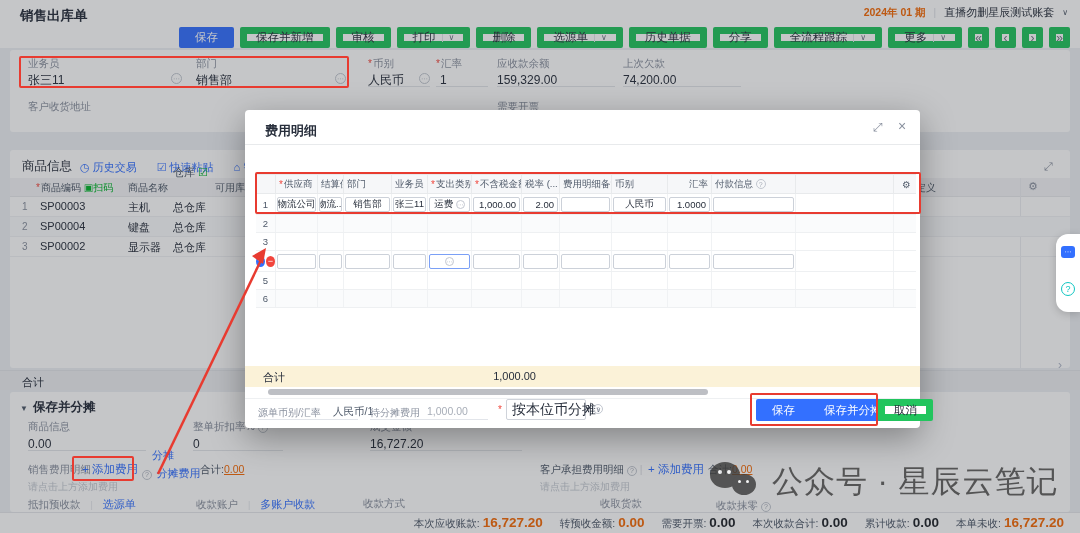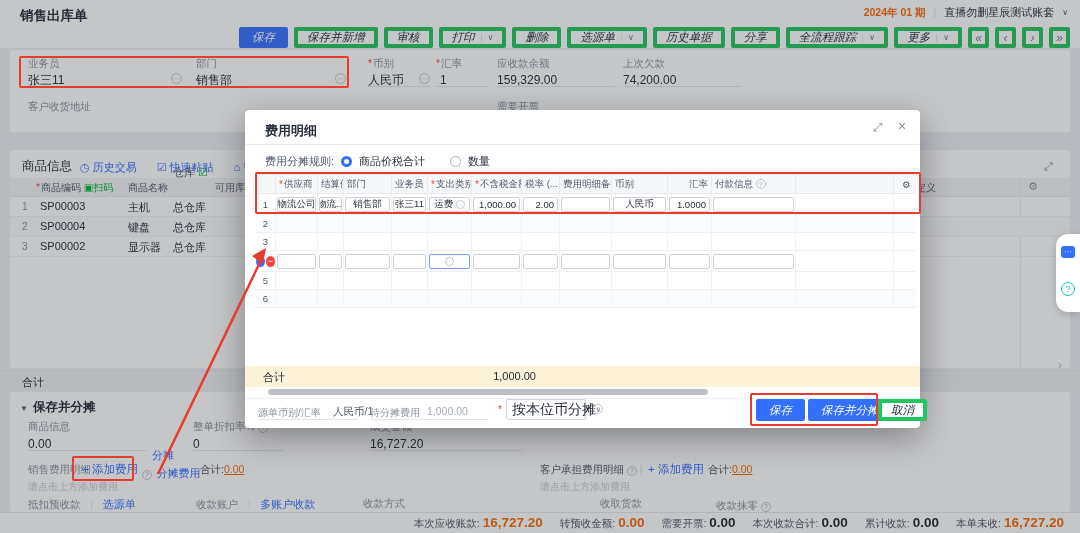--- a/index.html
+++ b/index.html
@@ -5,21 +5,21 @@
   *{margin:0;padding:0;box-sizing:border-box;font-family:"Liberation Sans","DejaVu Sans",sans-serif;}
   html,body{background:#e9ebef;}
   .stage{position:relative;width:1080px;height:533px;background:#eef0f4;overflow:hidden;}
   .abs{position:absolute;}
   .card{position:absolute;background:#fff;border-radius:3px;}
   .lbl{font-size:10.5px;color:#8a919f;white-space:nowrap;}
   .val{font-size:12px;color:#272e3b;white-space:nowrap;}
   .uline{border-bottom:1px solid #e2e5ea;}
   .link{color:#3370ff;font-size:11px;white-space:nowrap;cursor:pointer;text-decoration:none;}
   .star{color:#f0483e;margin-right:1px;font-size:10px;}
-  .btn{display:inline-flex;align-items:center;justify-content:center;height:21px;padding:0 9px;border:4px solid #22c55e;border-radius:2px;background:#fff;font-size:11.5px;color:#272e3b;white-space:nowrap;cursor:pointer;font-style:italic;}
+  .btn{display:inline-flex;align-items:center;justify-content:center;height:21px;padding:0 9px;border:7px solid #22c55e;border-radius:2px;background:#fff;font-size:11.5px;color:#272e3b;white-space:nowrap;cursor:pointer;}
   .btn .caret{font-size:8px;color:#6b7280;margin-left:6px;padding-left:6px;border-left:1px solid #e2e5ea;line-height:1;}
   .btn-primary{background:#3370ff;border-color:#3370ff;color:#fff;}
   .pager{width:21px;padding:0;color:#6b7280;font-size:12px;}
   .lookup{display:inline-flex;align-items:center;justify-content:center;width:11px;height:11px;border:1px solid #c2c7d0;border-radius:50%;color:#a7adb8;font-size:7px;line-height:1;background:#fff;}
   .qicon{display:inline-flex;align-items:center;justify-content:center;width:10px;height:10px;border:1px solid #c2c7d0;border-radius:50%;color:#a7adb8;font-size:7px;line-height:1;}
   .sb-item{display:flex;align-items:baseline;gap:3px;}
   .sb-lbl{font-size:10.5px;color:#4e5969;white-space:nowrap;}
   .sb-val{font-size:13.5px;font-weight:600;white-space:nowrap;}
   .sb-val.is-orange{color:#f56a07;}
   .sb-val.is-dark{color:#1f2329;}
@@ -226,27 +226,20 @@
   </div>
   <div class="abs" style="left:1058px;top:358px;z-index:6;color:#8a919f;font-size:12px;">›</div>
 
   <div class="abs" style="left:245px;top:110px;width:675px;height:318px;background:#fff;border-radius:4px;box-shadow:0 10px 34px rgba(0,0,0,.35);z-index:10;">
 
     <div class="abs" style="left:20px;top:12px;font-size:13px;font-weight:600;color:#272e3b;">费用明细</div>
     <span class="abs" style="left:628px;top:10px;color:#8a919f;font-size:12px;">⤢</span>
     <span class="abs" style="left:653px;top:8px;color:#8a919f;font-size:14px;">×</span>
     <div class="abs" style="left:0;top:34px;width:675px;height:1px;background:#e8eaec;"></div>
 
-    <div class="abs" style="left:20px;top:44px;display:flex;align-items:center;gap:7px;">
-      <span style="font-size:11px;color:#4e5969;">费用分摊规则:</span>
-      <span class="radio on"></span>
-      <span style="font-size:11px;color:#272e3b;">商品价税合计</span>
-      <span class="radio off" style="margin-left:18px;"></span>
-      <span style="font-size:11px;color:#272e3b;">数量</span>
-    </div>
 
     <div class="abs mhead" style="left:11px;top:64px;width:660px;">
       <div class="mhc" style="width:20px;"></div>
       <div class="mhc" style="width:42px;">
           <span class="star">*</span>
           <span>供应商</span>
         </div>
       <div class="mhc" style="width:26px;">
           <span>结算供...</span>
         </div>
@@ -459,14 +452,25 @@
 
   <div class="ann" style="left:19px;top:56px;width:330px;height:32px;"></div>
   <div class="ann" style="left:255px;top:172px;width:666px;height:42px;"></div>
   <div class="ann" style="left:750px;top:393px;width:128px;height:33px;"></div>
   <div class="ann" style="left:72px;top:456px;width:62px;height:25px;"></div>
   <svg class="abs" style="left:0;top:0;z-index:40;pointer-events:none;" width="1080" height="533">
     <line x1="158" y1="474" x2="263" y2="256" stroke="#e83b30" stroke-width="2.5"></line>
     <polygon points="266,248 263,264 252,256" fill="#e83b30"></polygon>
   </svg>
 
+  <div class="abs" style="left:710px;top:460px;z-index:30;display:flex;align-items:center;gap:10px;opacity:.82;">
+    <div style="position:relative;width:52px;height:44px;">
+      <div style="position:absolute;left:0;top:2px;width:30px;height:26px;background:#3c3c3c;border-radius:50%;"></div>
+      <div style="position:absolute;left:8px;top:10px;width:4px;height:4px;background:#fff;border-radius:50%;"></div>
+      <div style="position:absolute;left:17px;top:10px;width:4px;height:4px;background:#fff;border-radius:50%;"></div>
+      <div style="position:absolute;left:22px;top:14px;width:24px;height:21px;background:#3c3c3c;border-radius:50%;"></div>
+      <div style="position:absolute;left:28px;top:20px;width:3px;height:3px;background:#fff;border-radius:50%;"></div>
+      <div style="position:absolute;left:36px;top:20px;width:3px;height:3px;background:#fff;border-radius:50%;"></div>
+    </div>
+    <span style="font-size:31px;color:#3c3c3c;letter-spacing:1px;white-space:nowrap;">公众号 · 星辰云笔记</span>
+  </div>
 
 </div>
 
 </body></html>

